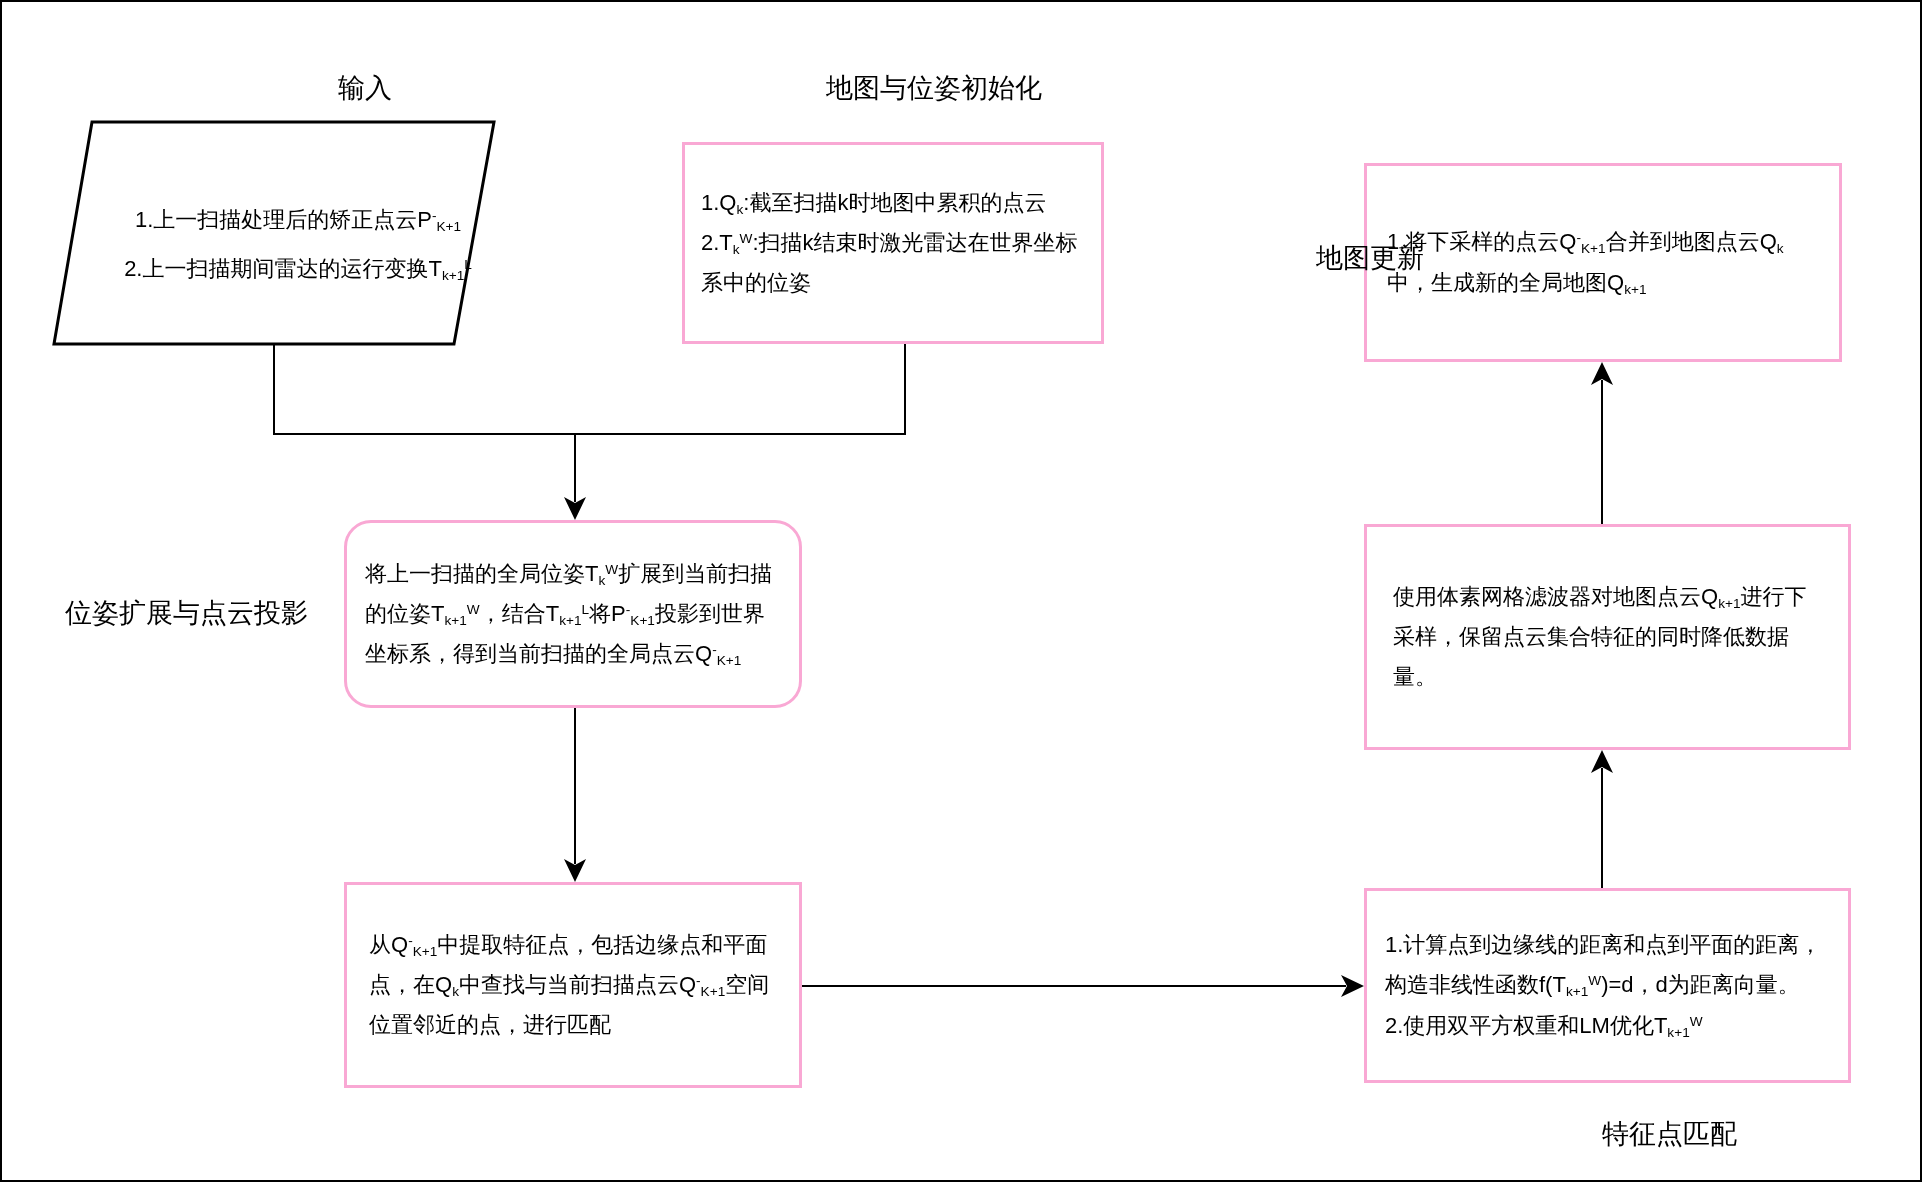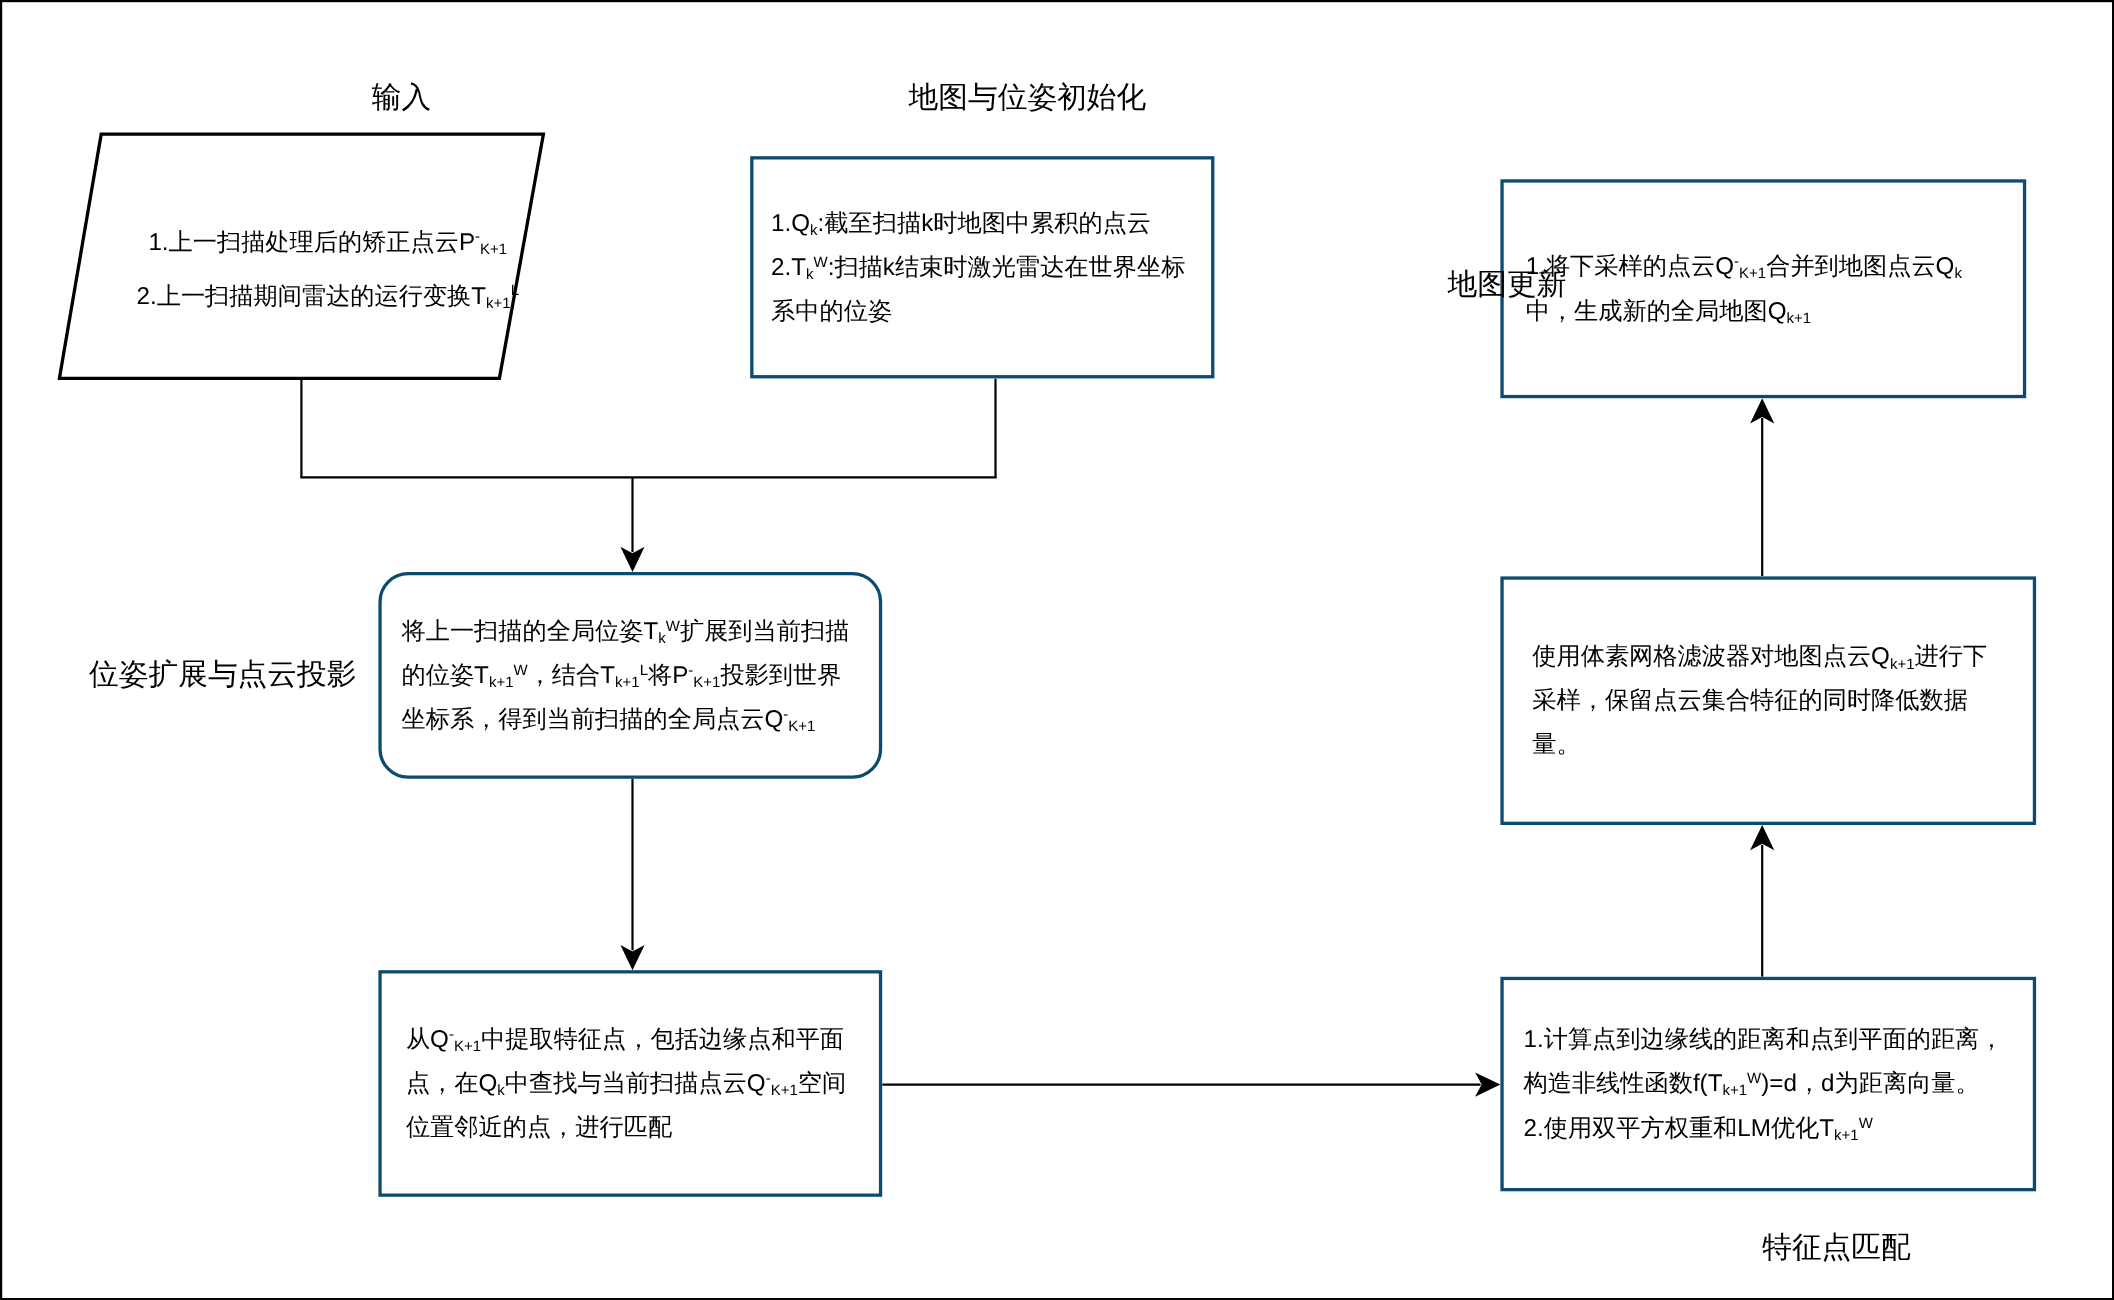--- a/index.html
+++ b/index.html
@@ -9,21 +9,21 @@
     background:#ffffff;
     border:2px solid #000;
     box-sizing:border-box;
     font-family:"Liberation Sans","DejaVu Sans",sans-serif;
     color:#000;
     overflow:hidden;
   }
   svg.layer{position:absolute;left:0;top:0;width:1922px;height:1182px;z-index:0;}
   .node{
     position:absolute;
-    border:3px solid #0c4a6e;
+    border:3px solid #f9a8d4;
     background:#fff;
     box-sizing:border-box;
     display:flex;
     flex-direction:column;
     justify-content:center;
     z-index:1;
     font-size:22px;
     line-height:1.82;
   }
   .node .line{margin:0;}
@@ -46,21 +46,21 @@
   #box-map-init      {left:680px; top:140px; width:422px; height:202px; padding:0 16px;}
   #box-map-update    {left:1362px;top:161px; width:478px; height:199px; padding:0 20px;}
   #box-pose-extend   {left:342px; top:518px; width:458px; height:188px; padding:0 18px;border-radius:27px;}
   #box-downsample    {left:1362px;top:522px; width:487px; height:226px; padding:0 26px;}
   #box-feature-match {left:342px; top:880px; width:458px; height:206px; padding:0 22px;}
   #box-global-opt    {left:1362px;top:886px; width:487px; height:195px; padding:0 18px;}
   #input-text        {left:96px;  top:152px; width:376px; height:180px; padding-left:12px;}
   #label-input        {left:120px; top:70px;  width:270px;}
   #label-map-init     {left:740px; top:70px;  width:300px;}
   #label-map-update   {left:1122px;top:240px; width:300px;}
-  #label-pose-extend  {left:22px;  top:595px; width:300px;}
+  #label-pose-extend  {left:6px;  top:595px; width:300px;}
   #label-downsample   {left:1145px;top:620px; width:300px;}
   #label-feature-match{left:63px;  top:966px; width:300px;}
   #label-global-opt   {left:1435px;top:1116px;width:300px;}
 </style>
 </head>
 <body>
 
 <div class="canvas">
 
   <svg class="layer" viewBox="0 0 1922 1182" xmlns="http://www.w3.org/2000/svg">

